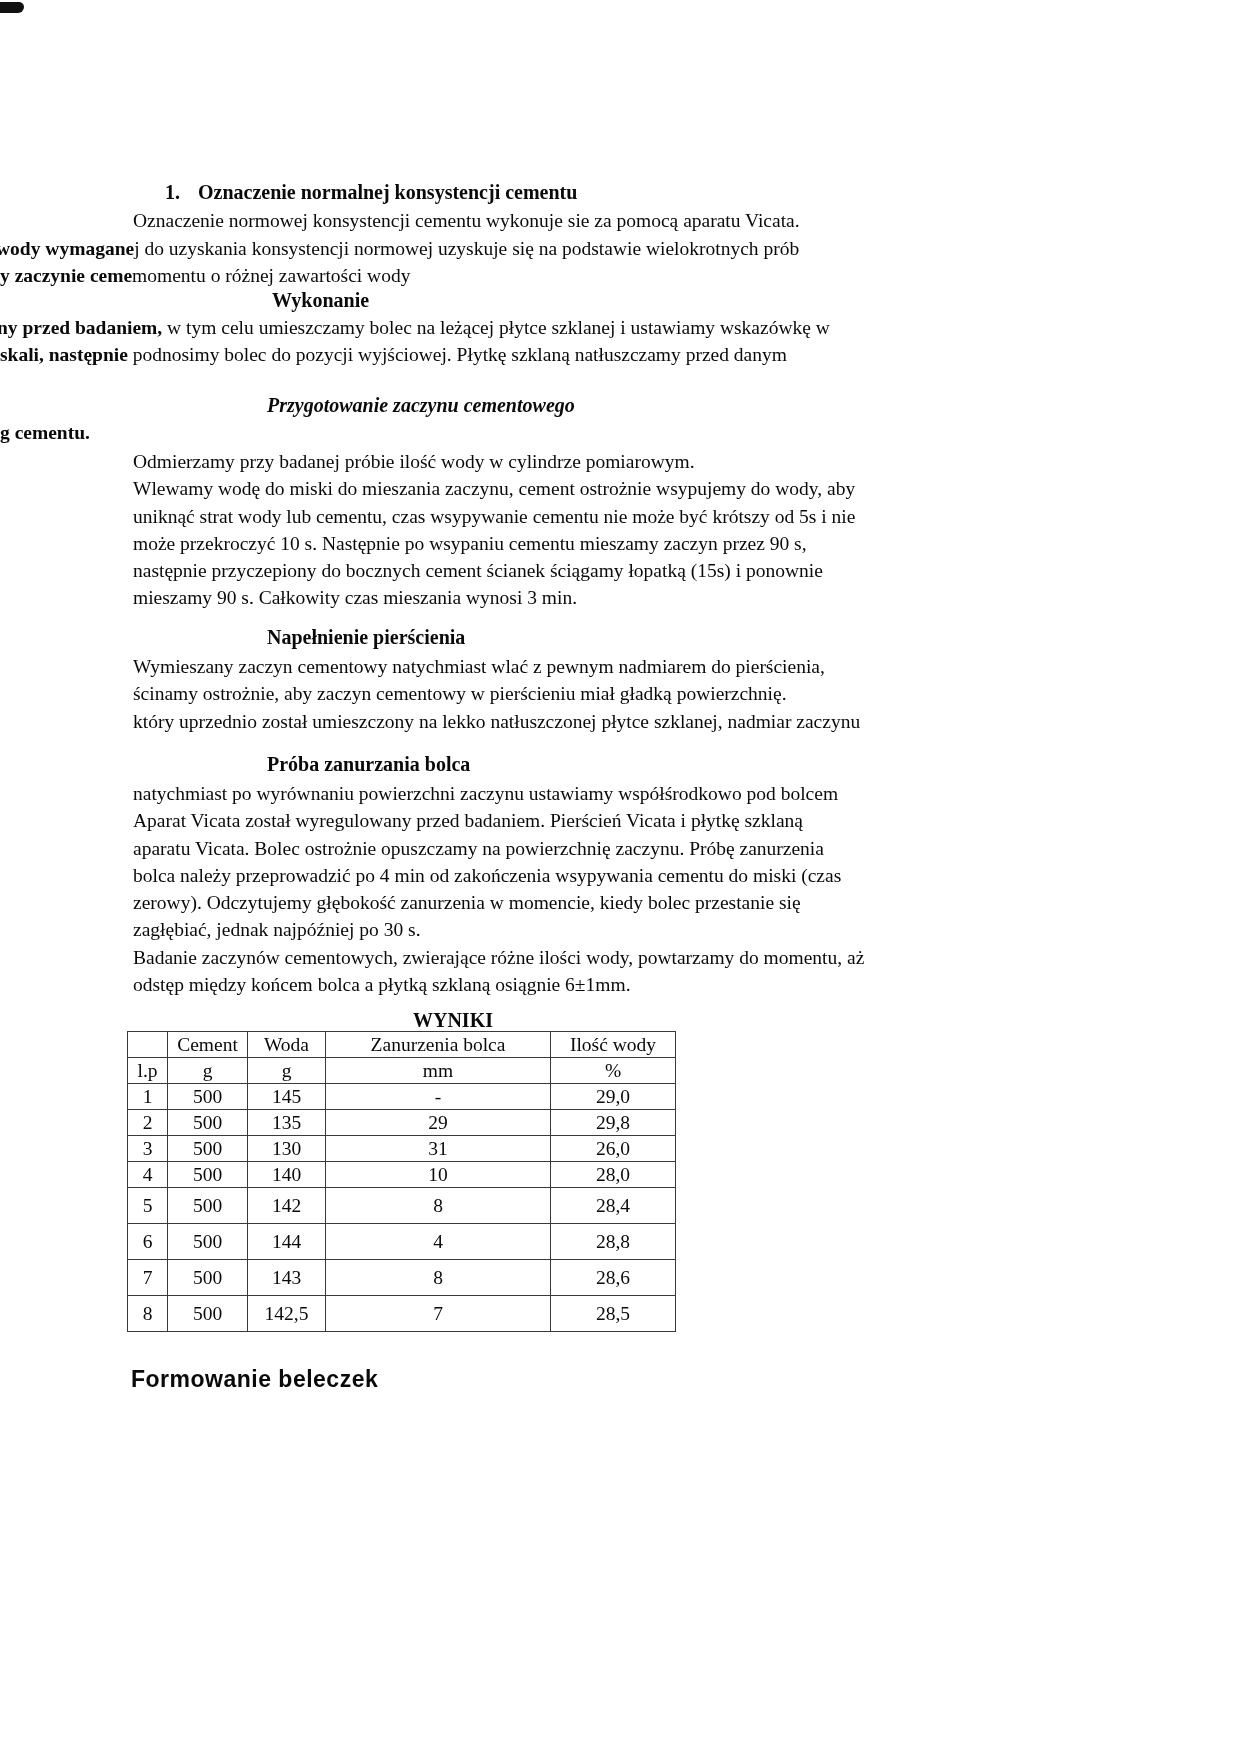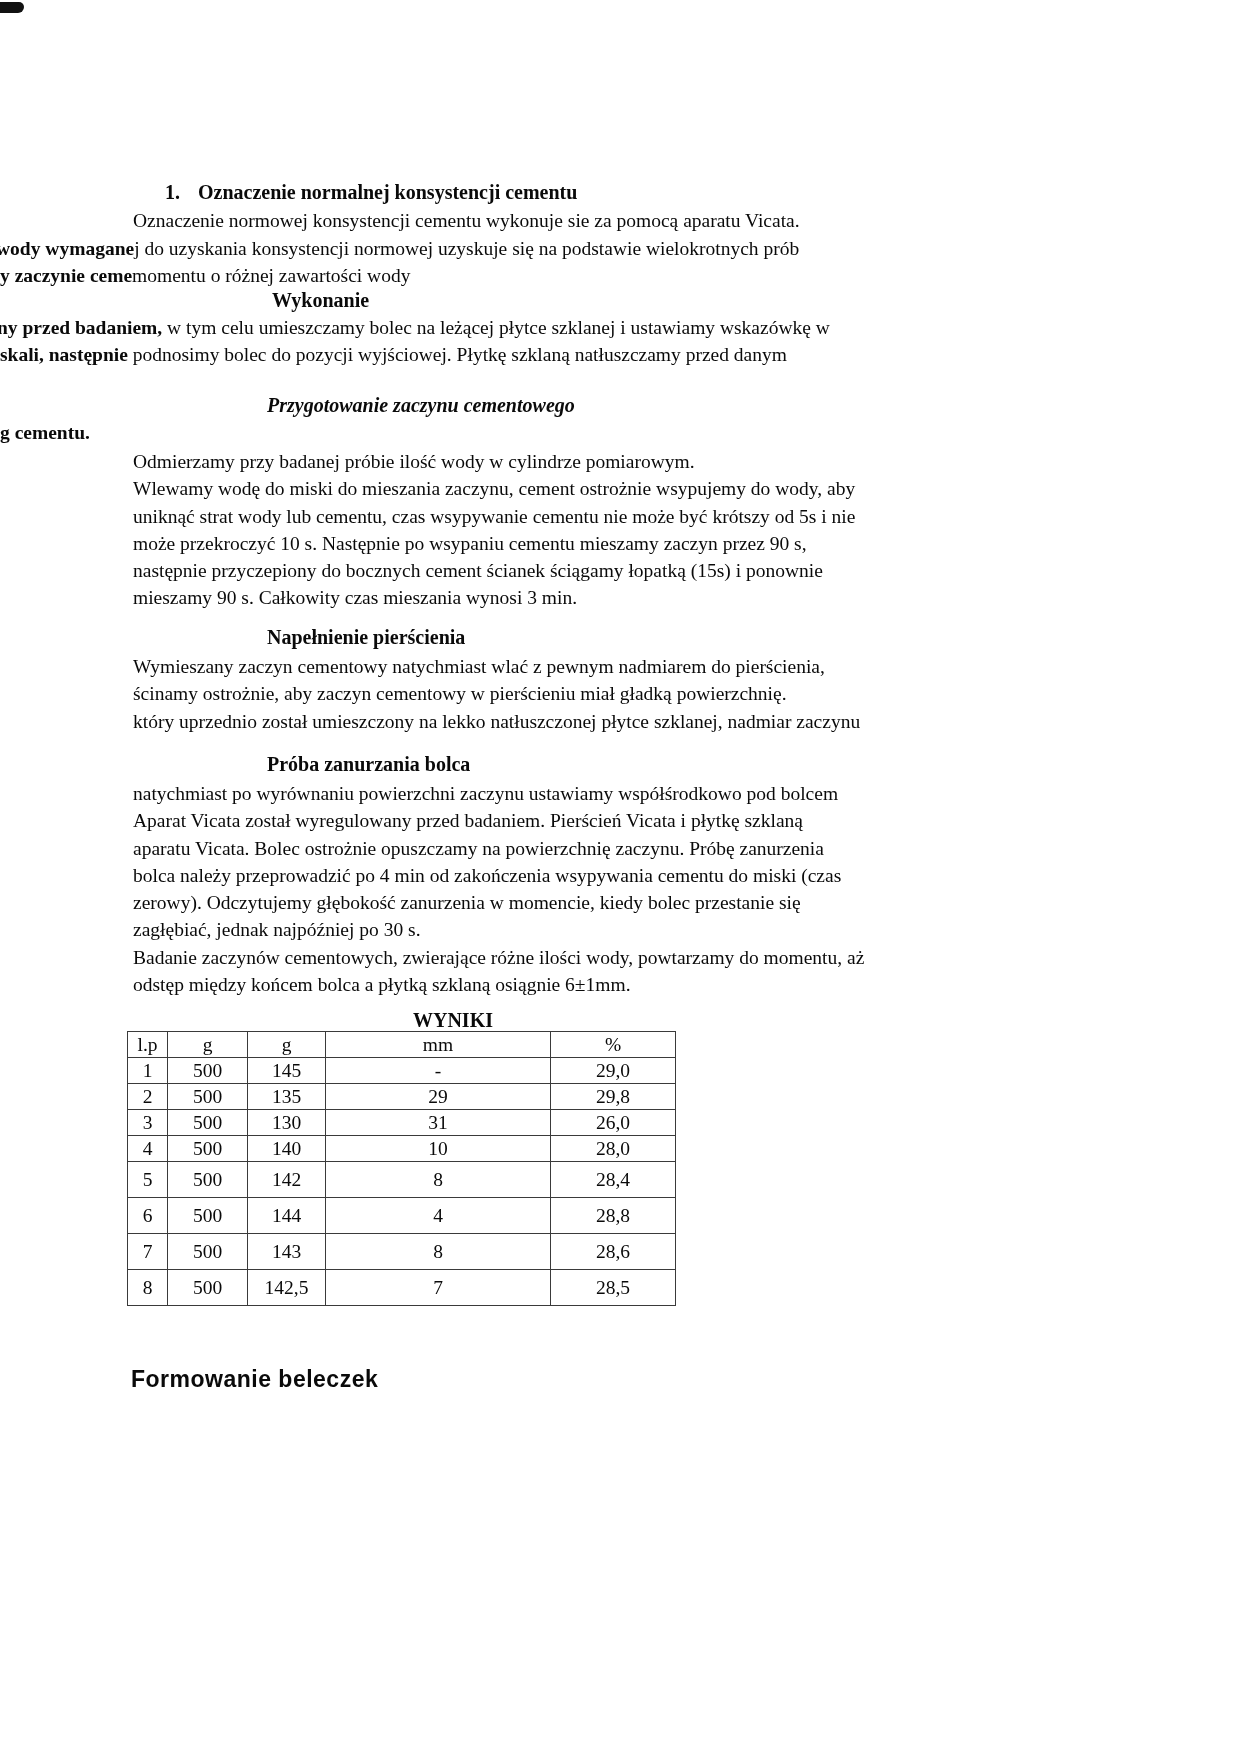--- a/index.html
+++ b/index.html
@@ -144,20 +144,27 @@
   <table class="results">
     <colgroup>
       <col style="width:40px">
       <col style="width:80px">
       <col style="width:78px">
       <col style="width:225px">
       <col style="width:125px">
     </colgroup>
     <tbody>
       <tr class="rh-s">
+        <td></td>
+        <td>Cement</td>
+        <td>Woda</td>
+        <td>Zanurzenia bolca</td>
+        <td>Ilość wody</td>
+      </tr>
+      <tr class="rh-s">
         <td>l.p</td>
         <td>g</td>
         <td>g</td>
         <td>mm</td>
         <td>%</td>
       </tr>
       <tr class="rh-s">
         <td>1</td>
         <td>500</td>
         <td>145</td>

